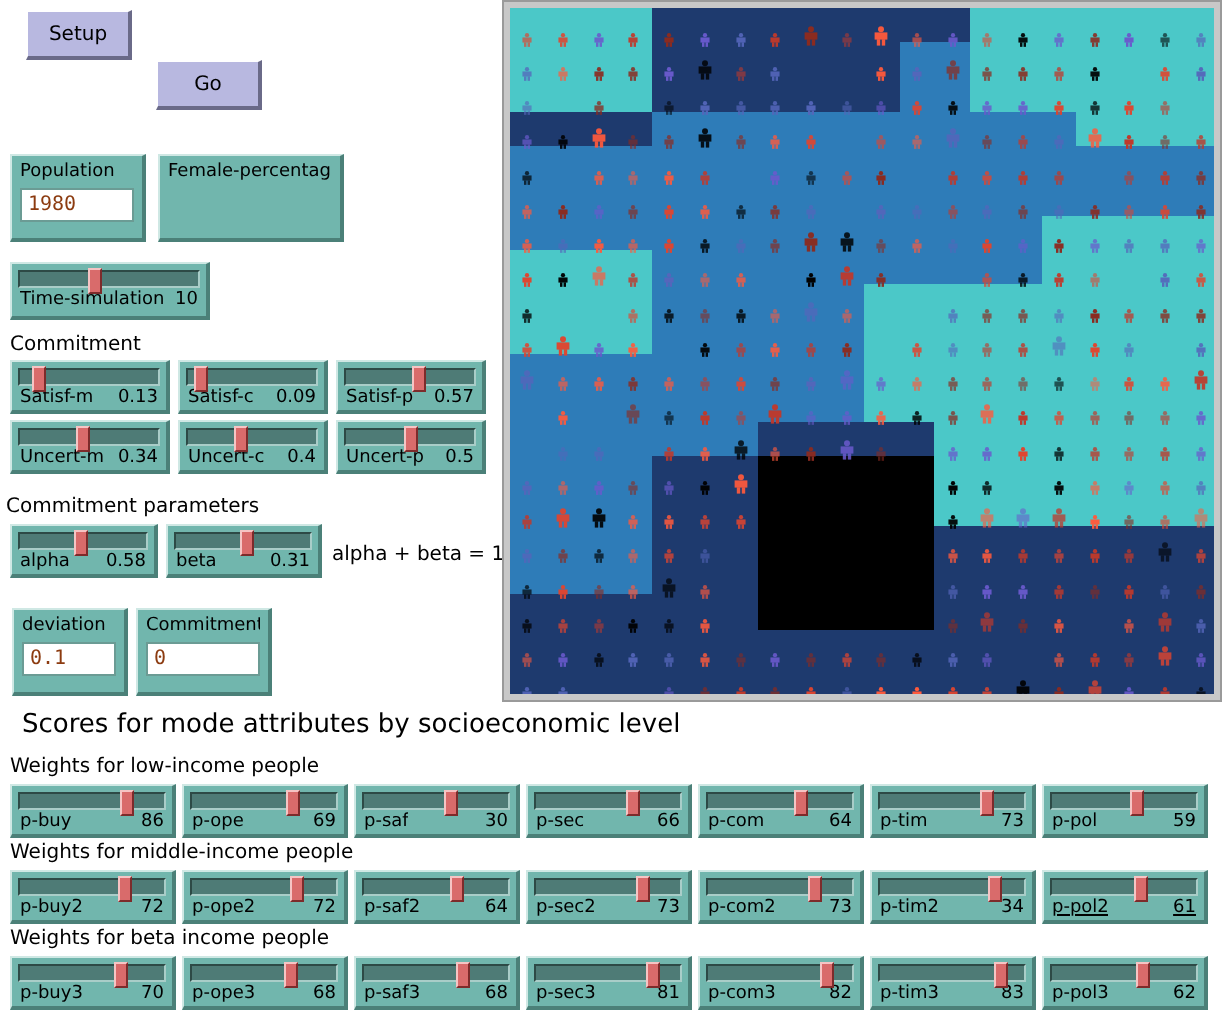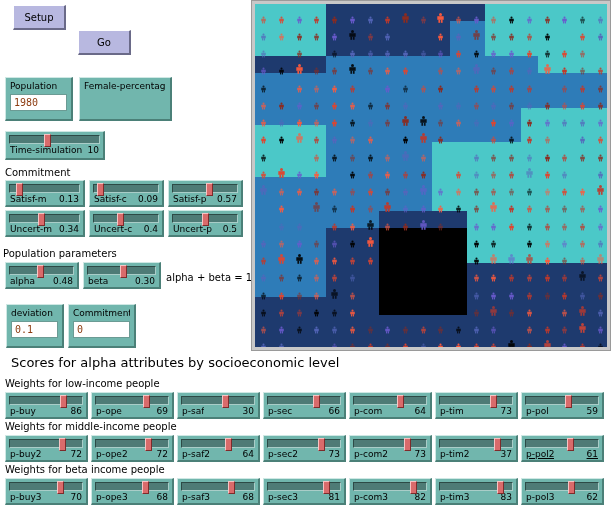--- a/index.html
+++ b/index.html
@@ -250,56 +250,56 @@
       <div class="track">
         <div class="thumb" style="left: 50%;"></div>
       </div>
       <div class="srow">
         <span class="sname">Uncert-p</span>
         <span class="sval">0.5</span>
       </div>
     </div>
   </div>
 
-<div class="nl-text" style="left:3px; top:248px;">Population parameters</div>
+<div class="nl-text" style="left:3px; top:248px;">Commitment parameters</div>
 
 <div id="uncertainty-sliders">
     <div class="widget nl-slider" style="left: 5px; top: 262px; width: 74px; height: 27px;">
       <div class="track">
         <div class="thumb" style="left: 48%;"></div>
       </div>
       <div class="srow">
         <span class="sname">alpha</span>
-        <span class="sval">0.48</span>
+        <span class="sval">0.58</span>
       </div>
     </div>
     <div class="widget nl-slider" style="left: 83px; top: 262px; width: 78px; height: 27px;">
       <div class="track">
         <div class="thumb" style="left: 52%;"></div>
       </div>
       <div class="srow">
         <span class="sname">beta</span>
-        <span class="sval">0.30</span>
+        <span class="sval">0.31</span>
       </div>
     </div>
   </div>
 
 <div class="nl-text" style="left:166px; top:272px;">alpha + beta = 1</div>
 
 <div class="widget nl-monitor" style="left:6px; top:304px; width:58px; height:44px;">
   <div class="mon-label">deviation</div>
   <div class="mon-value">0.1</div>
 </div>
 
 <div class="widget nl-monitor" style="left:68px; top:304px; width:68px; height:44px;">
   <div class="mon-label">Commitment</div>
   <div class="mon-value">0</div>
 </div>
 
-<div class="nl-text big" style="left:11px; top:357px;">Scores for alpha attributes by socioeconomic level</div>
+<div class="nl-text big" style="left:11px; top:357px;">Scores for mode attributes by socioeconomic level</div>
 
 <div class="nl-text" style="left:5px; top:378px;">Weights for low-income people</div>
 <div id="weights-low-sliders">
     <div class="widget nl-slider" style="left: 5px; top: 392px; width: 83px; height: 27px;">
       <div class="track">
         <div class="thumb" style="left: 74%;"></div>
       </div>
       <div class="srow">
         <span class="sname">p-buy</span>
         <span class="sval">86</span>
@@ -407,21 +407,21 @@
         <span class="sname">p-com2</span>
         <span class="sval">73</span>
       </div>
     </div>
     <div class="widget nl-slider" style="left: 435px; top: 435px; width: 83px; height: 27px;">
       <div class="track">
         <div class="thumb" style="left: 79%;"></div>
       </div>
       <div class="srow">
         <span class="sname">p-tim2</span>
-        <span class="sval">37</span>
+        <span class="sval">34</span>
       </div>
     </div>
     <div class="widget nl-slider" style="left: 521px; top: 435px; width: 83px; height: 27px; text-decoration: underline;">
       <div class="track">
         <div class="thumb" style="left: 61%;"></div>
       </div>
       <div class="srow">
         <span class="sname">p-pol2</span>
         <span class="sval">61</span>
       </div>

